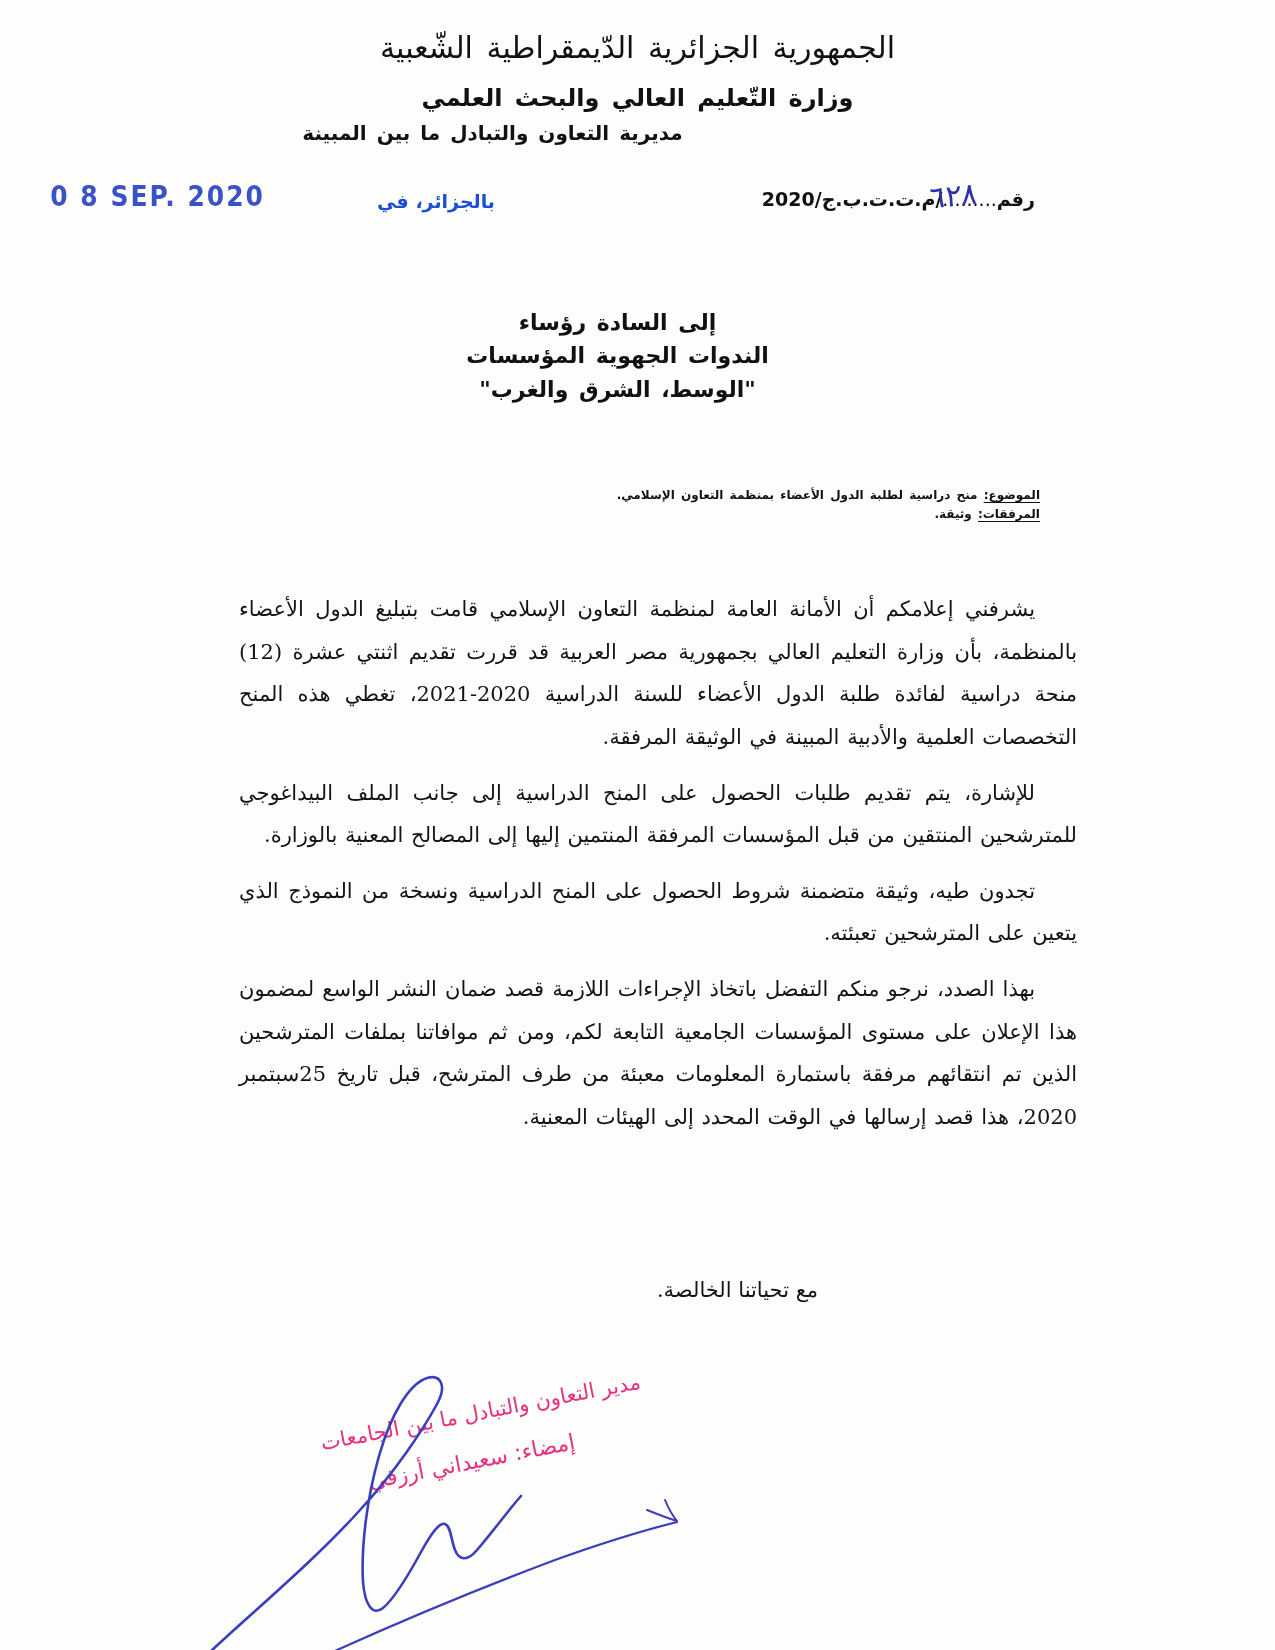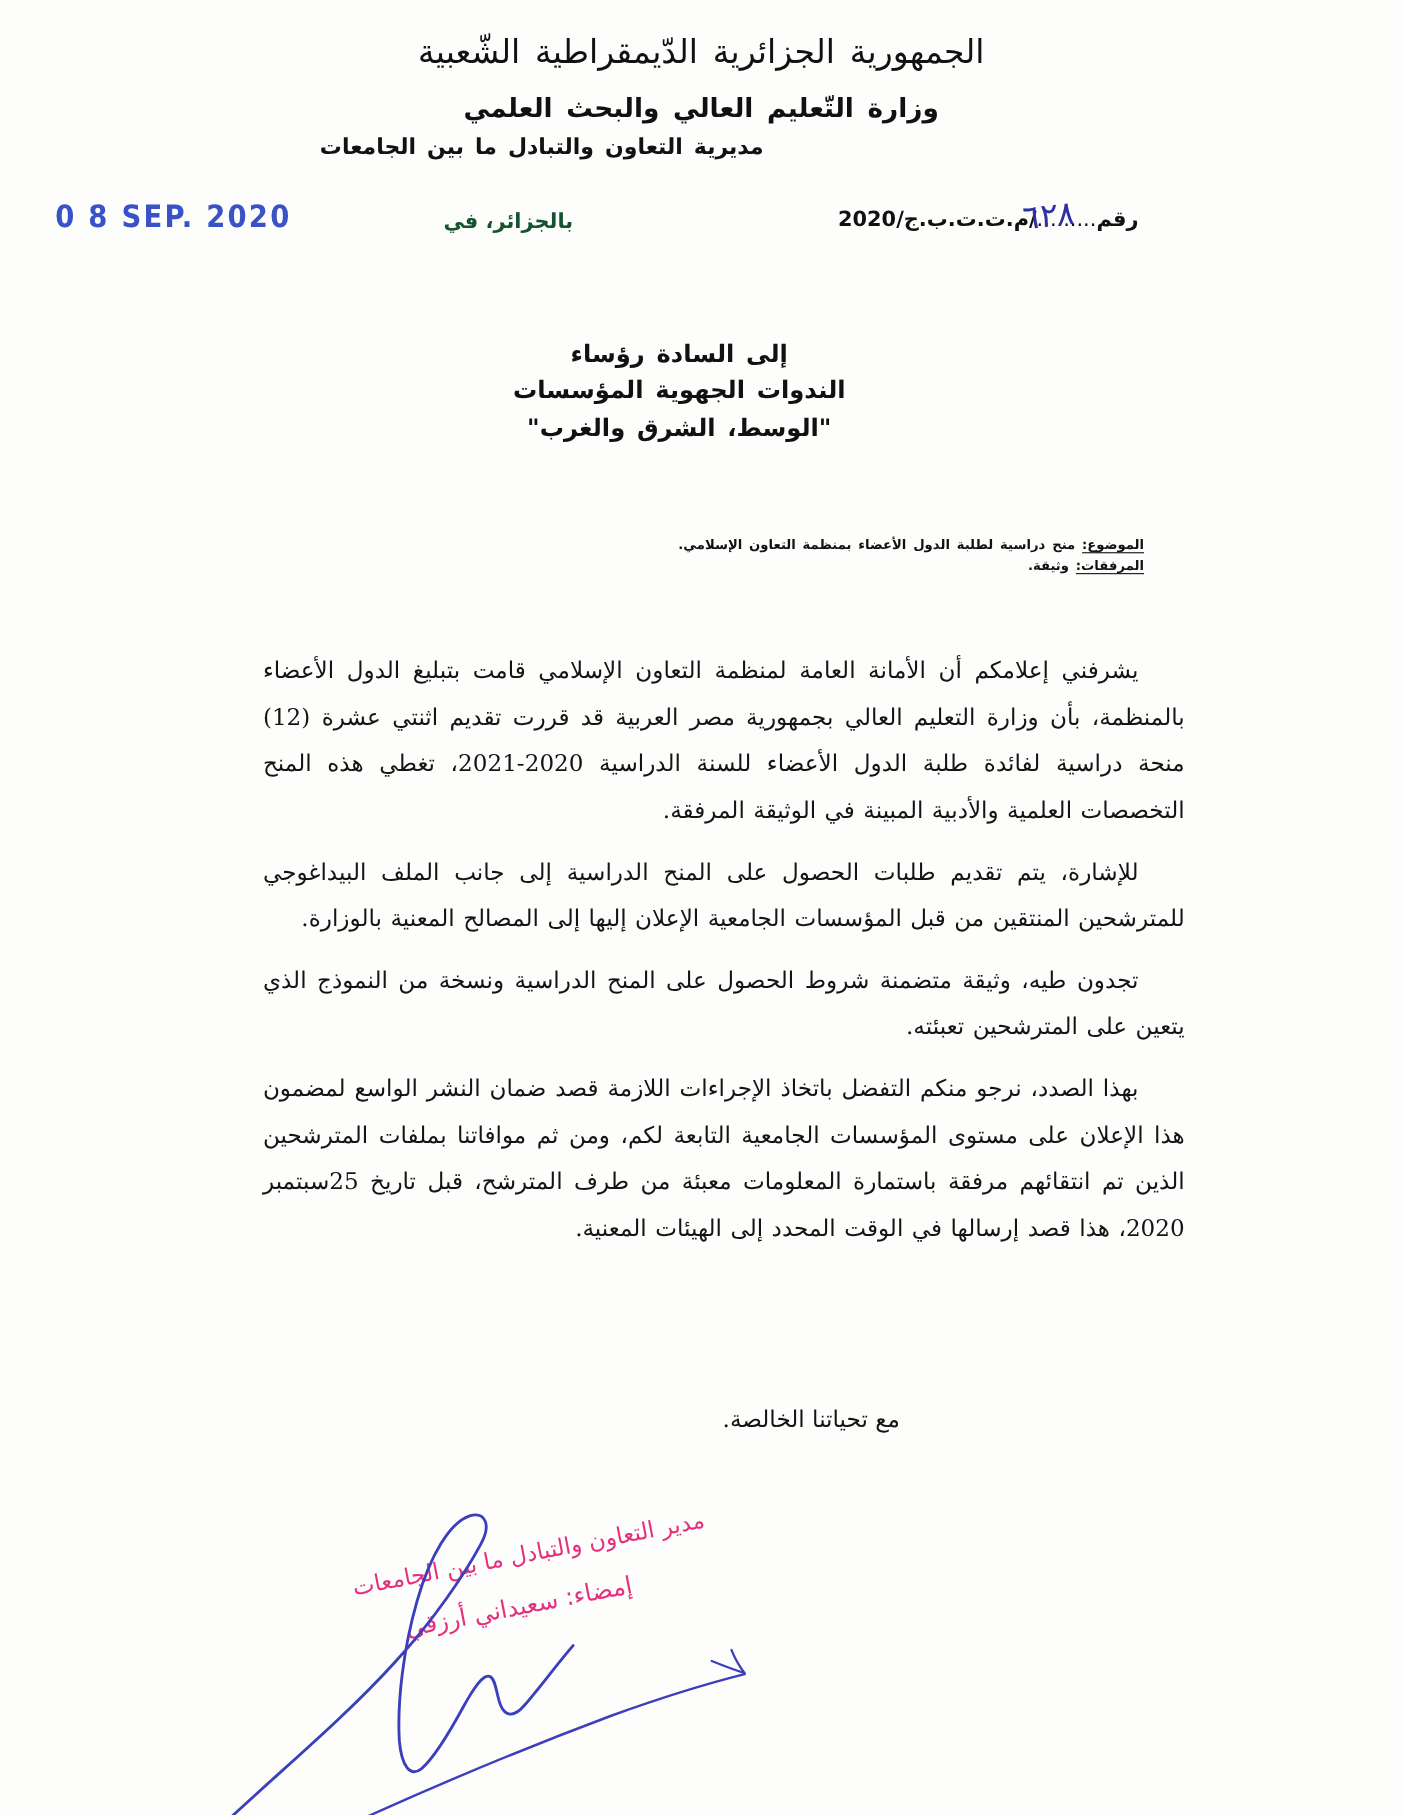--- a/index.html
+++ b/index.html
@@ -84,26 +84,26 @@
     top: -10px;
     font-family: "DejaVu Serif", serif;
     font-size: 30px;
     color: #2d31a6;
     transform: rotate(-6deg) skewX(-6deg);
     letter-spacing: -2px;
     white-space: nowrap;
   }
   .place-label {
     position: absolute;
-    right: 754px;
+    right: 780px;
     top: 2px;
     font-family: "DejaVu Sans", sans-serif;
     font-weight: bold;
     font-size: 19px;
-    color: #14532d;
+    color: #1d4ed8;
     white-space: nowrap;
   }
   .date-stamp {
     position: absolute;
     right: 1010px;
     top: -6px;
     font-family: "DejaVu Sans", sans-serif;
     font-weight: bold;
     font-size: 25px;
     color: #3a52c8;
@@ -235,21 +235,21 @@
   }
 </style>
 </head>
 <body>
 
 <div class="page">
 
   <div class="header">
     <div class="hdr-republic">الجمهورية الجزائرية الدّيمقراطية الشّعبية</div>
     <div class="hdr-ministry">وزارة التّعليم العالي والبحث العلمي</div>
-    <div class="hdr-directorate">مديرية التعاون والتبادل ما بين الجامعات</div>
+    <div class="hdr-directorate">مديرية التعاون والتبادل ما بين المبينة</div>
   </div>
 
   <div class="ref-row">
     <div class="ref-number">
       <span>رقم</span><span class="ref-dots">.........</span><span>/م.ت.ت.ب.ج/2020</span>
     </div>
     <div class="handwritten-ref">٦٢٨</div>
     <div class="place-label">بالجزائر، في</div>
     <div class="date-stamp">0 8 SEP. 2020</div>
   </div>
@@ -266,21 +266,21 @@
       <span>منح دراسية لطلبة الدول الأعضاء بمنظمة التعاون الإسلامي.</span>
     </div>
     <div class="subject-line">
       <span class="underlined-label">المرفقات:</span>
       <span>وثيقة.</span>
     </div>
   </div>
 
   <div class="body-block">
     <p class="body-para">يشرفني إعلامكم أن الأمانة العامة لمنظمة التعاون الإسلامي قامت بتبليغ الدول الأعضاء بالمنظمة، بأن وزارة التعليم العالي بجمهورية مصر العربية قد قررت تقديم اثنتي عشرة (12) منحة دراسية لفائدة طلبة الدول الأعضاء للسنة الدراسية 2020-2021، تغطي هذه المنح التخصصات العلمية والأدبية المبينة في الوثيقة المرفقة.</p>
-    <p class="body-para">للإشارة، يتم تقديم طلبات الحصول على المنح الدراسية إلى جانب الملف البيداغوجي للمترشحين المنتقين من قبل المؤسسات الجامعية الإعلان إليها إلى المصالح المعنية بالوزارة.</p>
+    <p class="body-para">للإشارة، يتم تقديم طلبات الحصول على المنح الدراسية إلى جانب الملف البيداغوجي للمترشحين المنتقين من قبل المؤسسات المرفقة المنتمين إليها إلى المصالح المعنية بالوزارة.</p>
     <p class="body-para">تجدون طيه، وثيقة متضمنة شروط الحصول على المنح الدراسية ونسخة من النموذج الذي يتعين على المترشحين تعبئته.</p>
     <p class="body-para">بهذا الصدد، نرجو منكم التفضل باتخاذ الإجراءات اللازمة قصد ضمان النشر الواسع لمضمون هذا الإعلان على مستوى المؤسسات الجامعية التابعة لكم، ومن ثم موافاتنا بملفات المترشحين الذين تم انتقائهم مرفقة باستمارة المعلومات معبئة من طرف المترشح، قبل تاريخ 25سبتمبر 2020، هذا قصد إرسالها في الوقت المحدد إلى الهيئات المعنية.</p>
   </div>
 
   <div class="closing">
     <span>مع تحياتنا الخالصة.</span>
   </div>
 
   <div class="sig-area">
 

